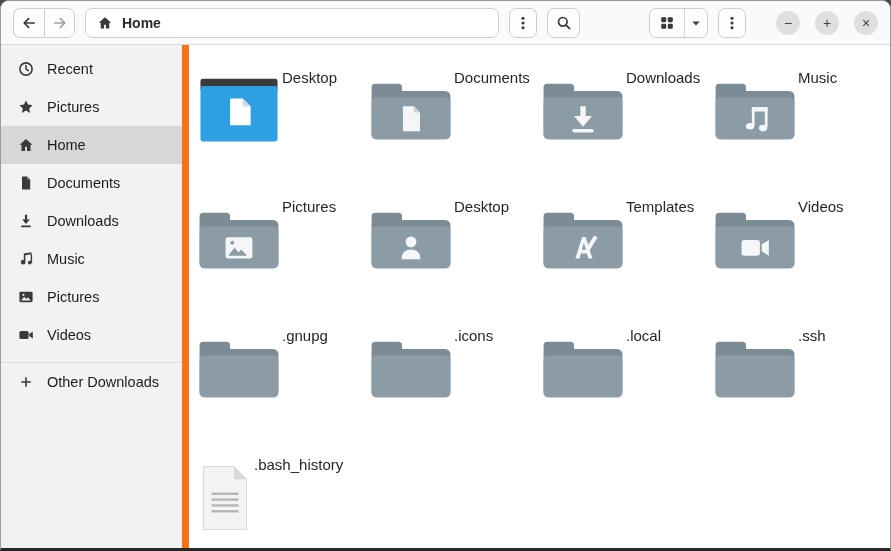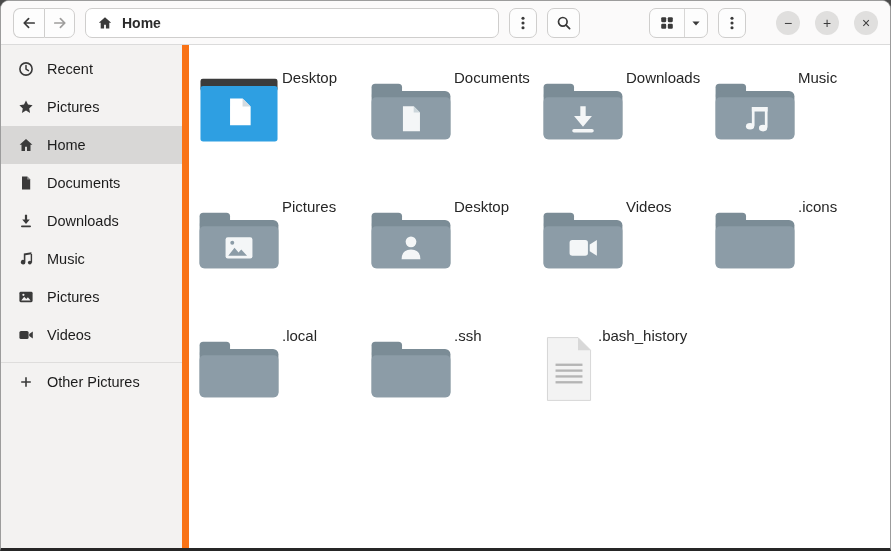--- a/index.html
+++ b/index.html
@@ -213,21 +213,21 @@
   </div>
 
 </div>
     <div class="side-sep"></div>
     <div class="side-item">
       <span class="si-icon">
           <svg class="icon16" viewBox="0 0 16 16">
             <path d="M7.2 3.2h1.6v4H12.8v1.6H8.8v4H7.2v-4H3.2V7.2h4z" fill="#3a3a3a"></path>
           </svg>
         </span>
-      <span>Other Pictures</span>
+      <span>Other Downloads</span>
     </div>
   </div>
 
   <div class="content">
     <div class="grid" id="file-grid">
   <div class="file">
     <div class="icon-slot">
             <svg width="86" height="72" viewBox="0 0 96 80">
     <rect x="5" y="4" width="86" height="14" rx="2.5" fill="#3b3b3b"></rect>
     <rect x="5" y="12" width="86" height="62" rx="3" fill="#2e9fe2"></rect>
@@ -301,36 +301,59 @@
     <rect x="4" y="12" width="88" height="54" rx="6" fill="#7b8c96"></rect>
     <rect x="4" y="19" width="88" height="47" rx="5" fill="#8c9ca7"></rect>
               <circle cx="48" cy="36.5" r="6" fill="#f4f6f7"></circle>
               <path d="M37.5 56q0-11 10.5-11t10.5 11z" fill="#f4f6f7"></path>
             </svg>
           </div>
     <div class="label">Desktop</div>
   </div>
 
 
+  <div class="file">
+    <div class="icon-slot">
+            <svg width="86" height="63" viewBox="0 0 96 70">
+    <rect x="4" y="4" width="34" height="16" rx="4" fill="#7b8c96"></rect>
+    <rect x="4" y="12" width="88" height="54" rx="6" fill="#7b8c96"></rect>
+    <rect x="4" y="19" width="88" height="47" rx="5" fill="#8c9ca7"></rect>
+              <path d="M39.5 55 47 31h4l7.5 24h-4.6l-1.6-5.4h-6.6L44.1 55z" fill="#f4f6f7"></path>
+              <path d="M46.8 45.2h4.4L49 37.6z" fill="#8c9ca7"></path>
+              <rect x="56" y="29" width="4.5" height="17" rx="1.5" transform="rotate(32 58 37)" fill="#f4f6f7"></rect>
+            </svg>
+          </div>
+    <div class="label">Templates</div>
+  </div>
 
   <div class="file">
     <div class="icon-slot">
             <svg width="86" height="63" viewBox="0 0 96 70">
     <rect x="4" y="4" width="34" height="16" rx="4" fill="#7b8c96"></rect>
     <rect x="4" y="12" width="88" height="54" rx="6" fill="#7b8c96"></rect>
     <rect x="4" y="19" width="88" height="47" rx="5" fill="#8c9ca7"></rect>
               <rect x="33" y="34.5" width="20.5" height="17.5" rx="3" fill="#f4f6f7"></rect>
               <path d="M55.5 39.5 63.5 34.5v17.5l-8-5z" fill="#f4f6f7"></path>
             </svg>
           </div>
     <div class="label">Videos</div>
   </div>
 
 
 
+  <div class="file">
+    <div class="icon-slot">
+            <svg width="86" height="63" viewBox="0 0 96 70">
+    <rect x="4" y="4" width="34" height="16" rx="4" fill="#7b8c96"></rect>
+    <rect x="4" y="12" width="88" height="54" rx="6" fill="#7b8c96"></rect>
+    <rect x="4" y="19" width="88" height="47" rx="5" fill="#8c9ca7"></rect>
+            </svg>
+          </div>
+    <div class="label">.gnupg</div>
+  </div>
 
   <div class="file">
     <div class="icon-slot">
             <svg width="86" height="63" viewBox="0 0 96 70">
     <rect x="4" y="4" width="34" height="16" rx="4" fill="#7b8c96"></rect>
     <rect x="4" y="12" width="88" height="54" rx="6" fill="#7b8c96"></rect>
     <rect x="4" y="19" width="88" height="47" rx="5" fill="#8c9ca7"></rect>
             </svg>
           </div>
     <div class="label">.icons</div>

